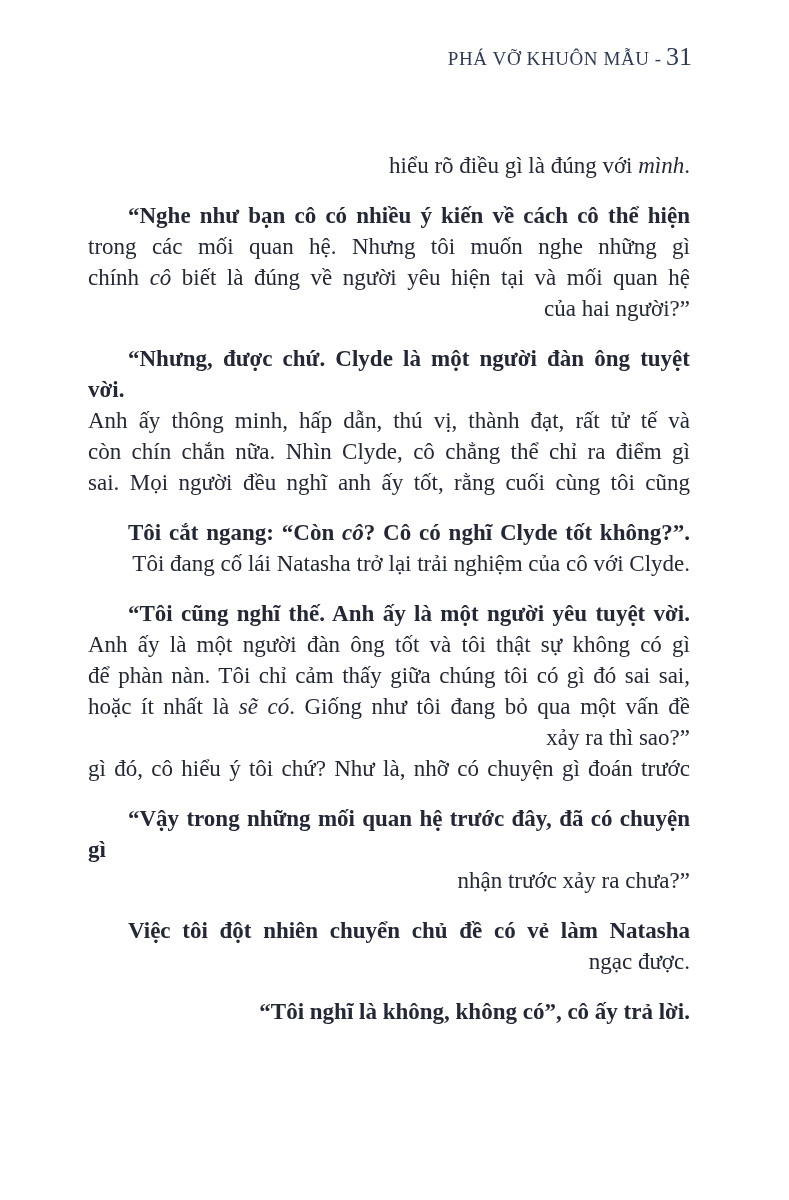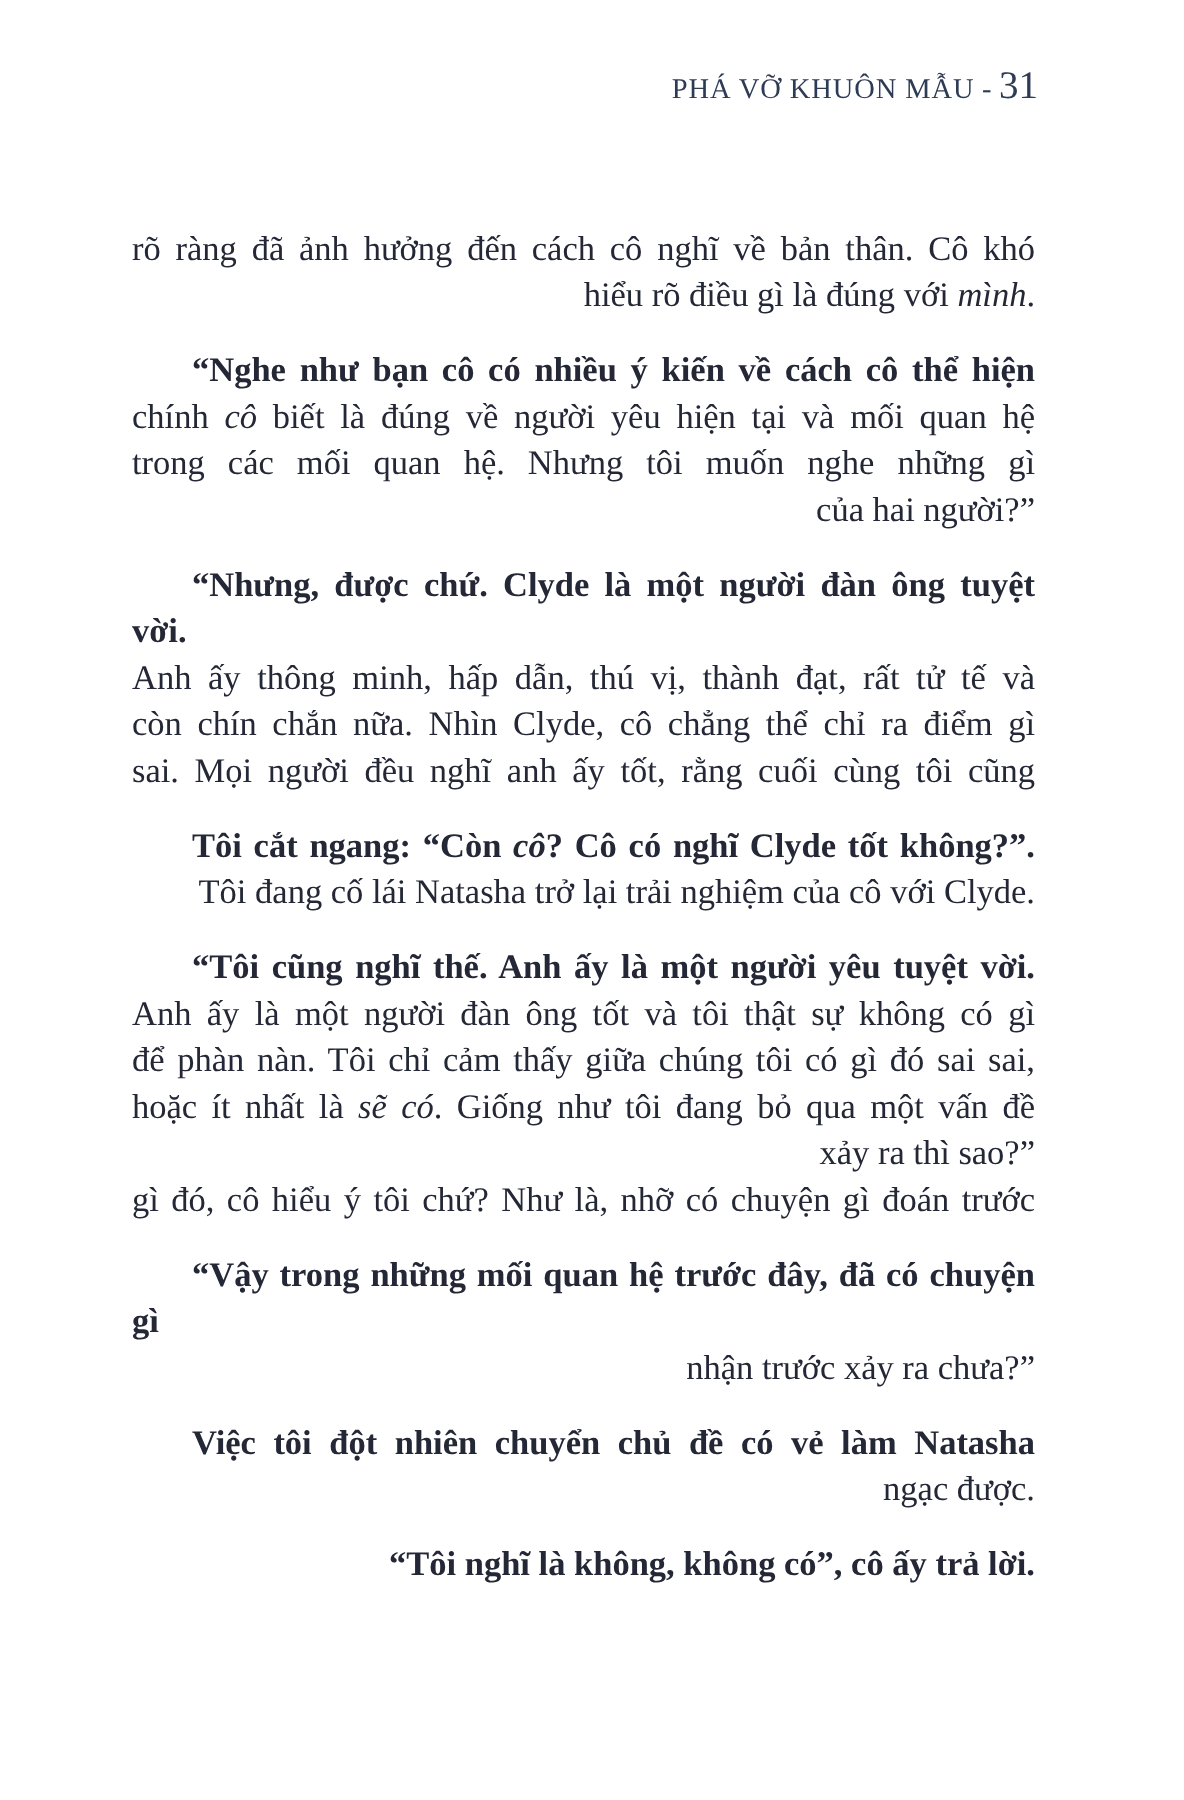--- a/index.html
+++ b/index.html
@@ -60,27 +60,26 @@
 <body>
 
 <div id="page" style="--bg-color: #ffffff; --body-color: #242836; --header-color: #2e3b55;">
 
   <div id="running-header">
     <span class="hdr-title">PHÁ VỠ KHUÔN MẪU</span><span class="hdr-sep">-</span><span class="hdr-num">31</span>
   </div>
 
   <div id="text-block">
       <div class="para">
-        <div class="ln just"><span>rõ ràng đã ảnh hưởng đến cách cô nghĩ về bản thân. Cô khó</span></div>
         <div class="ln"><span>hiểu rõ điều gì là đúng với </span><span class="it">mình</span><span>.</span></div>
       </div>
       <div class="para">
         <div class="ln just ind"><span>“Nghe như bạn cô có nhiều ý kiến về cách cô thể hiện</span></div>
+        <div class="ln just"><span>trong các mối quan hệ. Nhưng tôi muốn nghe những gì</span></div>
         <div class="ln just"><span>chính </span><span class="it">cô</span><span> biết là đúng về người yêu hiện tại và mối quan hệ</span></div>
-        <div class="ln just"><span>trong các mối quan hệ. Nhưng tôi muốn nghe những gì</span></div>
         <div class="ln"><span>của hai người?”</span></div>
       </div>
       <div class="para">
         <div class="ln just ind"><span>“Nhưng, được chứ. Clyde là một người đàn ông tuyệt vời.</span></div>
         <div class="ln just"><span>Anh ấy thông minh, hấp dẫn, thú vị, thành đạt, rất tử tế và</span></div>
         <div class="ln just"><span>còn chín chắn nữa. Nhìn Clyde, cô chẳng thể chỉ ra điểm gì</span></div>
         <div class="ln just"><span>sai. Mọi người đều nghĩ anh ấy tốt, rằng cuối cùng tôi cũng</span></div>
       </div>
       <div class="para">
         <div class="ln just ind"><span>Tôi cắt ngang: “Còn </span><span class="it">cô</span><span>? Cô có nghĩ Clyde tốt không?”.</span></div>

